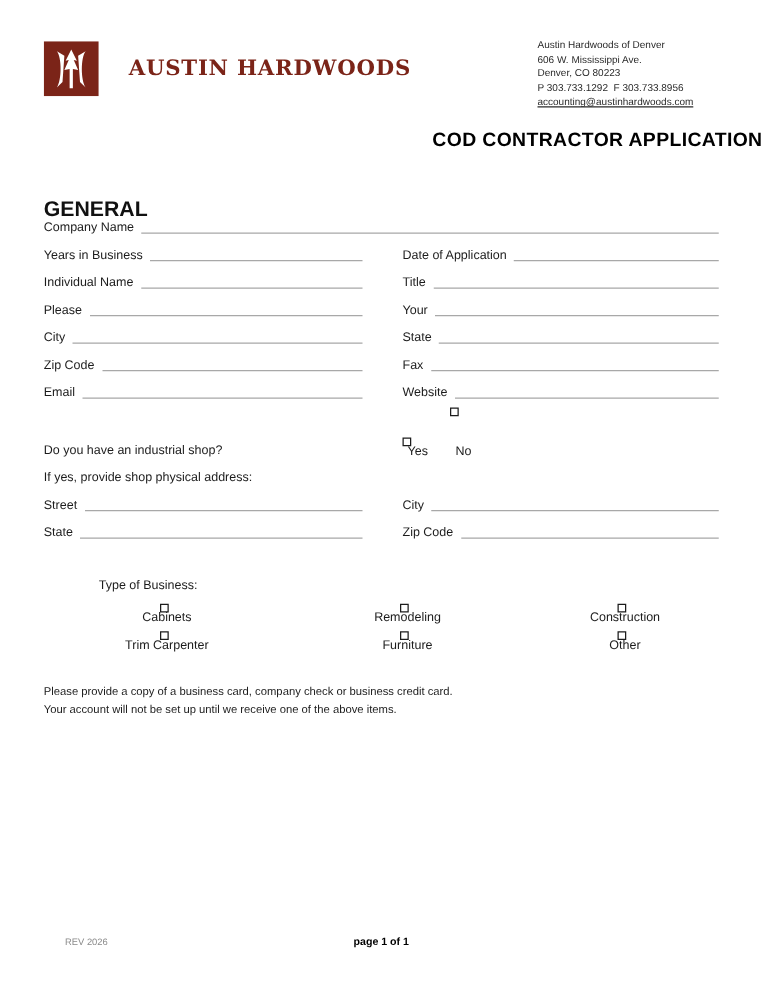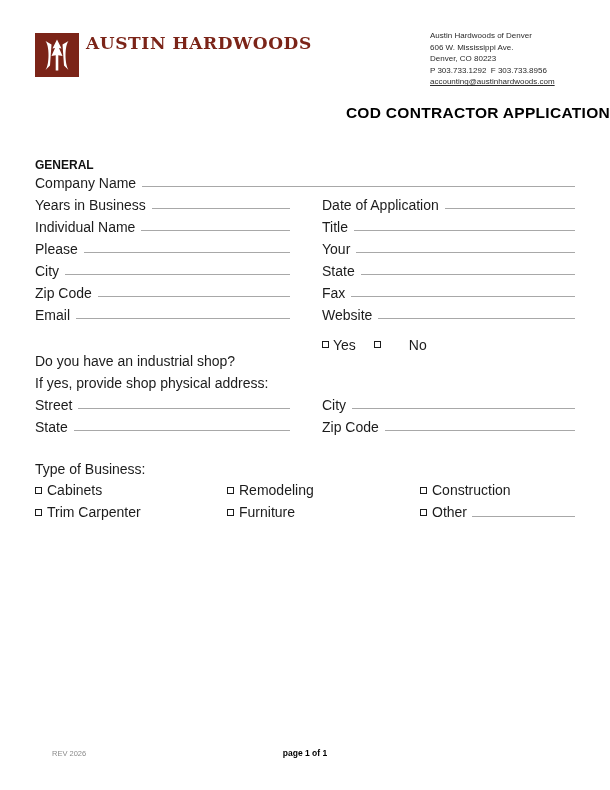--- a/index.html
+++ b/index.html
@@ -12,21 +12,22 @@
     height: 790px;
     background: #fff;
     overflow: hidden;
   }
 
   
   .logo-row {
     position: absolute;
     top: 33px; left: 35px;
     display: flex;
-    align-items: flex-start;
+    align-items: center;
+    gap: 17px;
   }
   .logo-mark { width: 44px; height: 44px; display: block; }
   .wordmark {
     font-family: "DejaVu Serif", serif;
     font-weight: bold;
     font-size: 17px;
     letter-spacing: 0.6px;
     color: #7b2418;
     margin-left: 7px;
     white-space: nowrap;
@@ -53,77 +54,79 @@
     color: #000;
   }
 
   
   .content {
     position: absolute;
     top: 158px; left: 35px;
     width: 540px;
   }
   .section-heading {
-    font-size: 12px;
+    font-size: 17px;
     font-weight: bold;
     height: 14px;
     margin-bottom: 3px;
     color: #111;
   }
   .frow {
     display: flex;
     height: 14px;
     margin-bottom: 8px;
   }
   .fcell {
     display: flex;
     align-items: flex-end;
   }
   .fcell.left  { width: 255px; }
   .fcell.right { margin-left: 32px; flex: 1; }
   .fcell.full  { width: 100%; }
   .lbl {
-    font-size: 14px;
+    font-size: 10px;
     line-height: 12px;
     white-space: nowrap;
     color: #1c1c1c;
   }
   .line {
     flex: 1;
     border-bottom: 1px solid #a8a8a8;
     margin-left: 6px;
     margin-bottom: 2px;
     height: 1px;
   }
 
   .gap-lg { margin-top: 32px; }
-  .gap-md { margin-top: 28px; }
+  .gap-md { margin-top: 28px; margin-left: 44px; }
 
   .checkbox {
     display: inline-block;
     width: 7px; height: 7px;
     border: 1px solid #1c1c1c;
     background: #fff;
     flex: none;
   }
   .check-pair {
     display: flex;
-    margin-bottom: 17px;
+    margin-bottom: 1px;
+    flex-direction: column;
   }
   .check-pair .lbl { margin-left: 4px; line-height: 9px; }
   .check-pair + .check-pair { margin-left: 18px; gap: 24px; }
 
   .opt-row {
     display: flex;
     height: 14px;
     margin-bottom: 8px;
   }
   .opt {
     display: flex;
     align-items: center;
+    flex-direction: column;
   }
   .opt .lbl { margin-left: 5px; line-height: 9px; }
   .opt-col1 { width: 192px; }
   .opt-col2 { width: 193px; }
   .opt-col3 { flex: 1; }
   .opt .line { align-self: flex-end; margin-bottom: 2px; margin-left: 5px; }
 
   .note {
     margin-top: 28px;
     font-size: 9px;
@@ -326,19 +329,23 @@
         <span class="checkbox"></span>
         <span class="lbl">Furniture</span>
       </div>
       <div class="opt opt-col3">
         <span class="checkbox"></span>
         <span class="lbl">Other</span>
         <span class="line"></span>
       </div>
     </div>
 
+    <div class="note">
+      <div>Please provide a copy of a business card, company check or business credit card.</div>
+      <div>Your account will not be set up until we receive one of the above items.</div>
+    </div>
 
   </div>
 
   <div class="footer-rev">REV 2026</div>
   <div class="footer-page">page 1 of 1</div>
 
 </div>
 
 </body></html>

